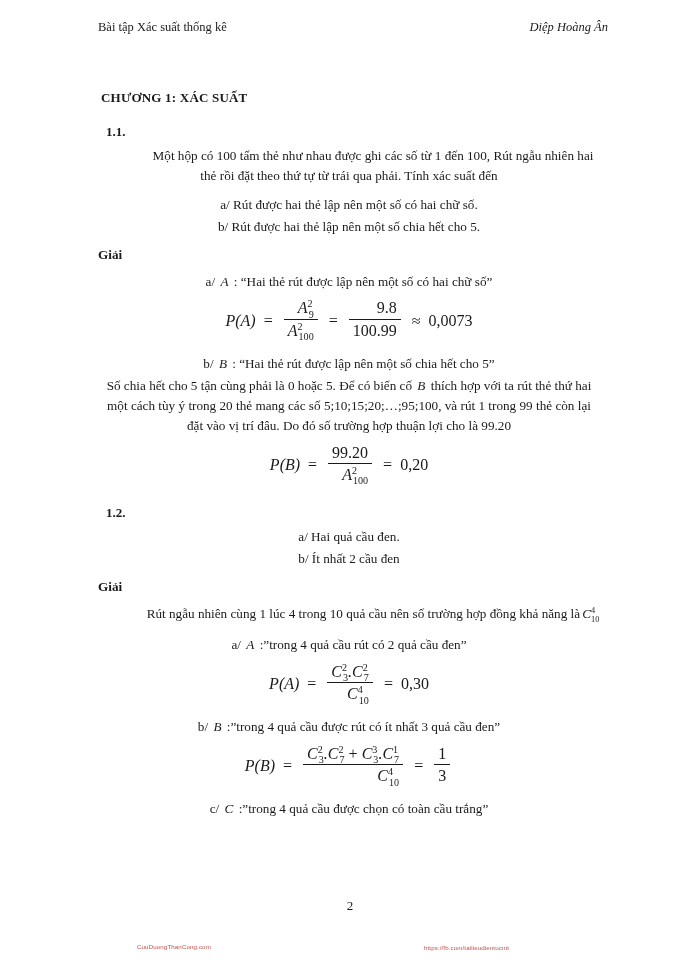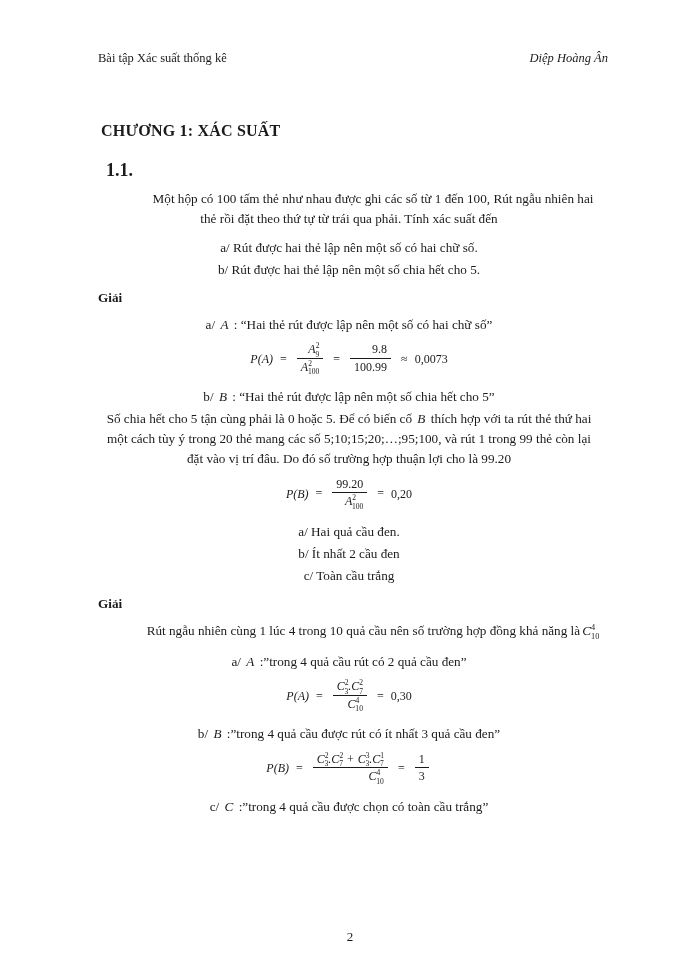--- a/index.html
+++ b/index.html
@@ -12,21 +12,20 @@
     height: 960px;
     position: relative;
     font-family: "Liberation Serif", "DejaVu Serif", serif;
     color: #1a1a1a;
     overflow: hidden;
   }
   .page {
     position: absolute;
     inset: 0;
     padding: 12px;
-    margin-top: 31px;
   }
   
   .runhead {
     position: absolute;
     top: 20px;
     left: 98px;
     right: 92px;
     display: flex;
     justify-content: space-between;
     align-items: baseline;
@@ -39,27 +38,27 @@
   .content {
     position: absolute;
     top: 88px;
     left: 98px;
     width: 502px;
     font-size: 13.2px;
     line-height: 1.52;
   }
   .chapter-title {
     font-weight: bold;
-    font-size: 16px;
+    font-size: 13px;
     letter-spacing: .2px;
     margin: 0 0 14px 3px;
   }
   .exnum {
     font-weight: bold;
-    font-size: 18px;
+    font-size: 13px;
     margin: 0 0 4px 8px;
   }
   p.para {
     margin: 0 0 2px 0;
     text-align: center;
   }
   p.para.indent { text-indent: 48px; }
   p.gap { margin-bottom: 9px; }
   .subhead {
     font-weight: bold;
@@ -70,21 +69,21 @@
     font-style: italic;
     font-family: "Liberation Serif", "DejaVu Serif", serif;
     padding: 0 2px;
   }
 
   
   .eq {
     margin: 9px 0 11px 0;
     text-align: center;
     font-style: italic;
-    font-size: 12px;
+    font-size: 16px;
     white-space: nowrap;
   }
   .eq .op { font-style: normal; padding: 0 4px; }
   .eq .num { font-style: normal; }
   .frac {
     display: inline-block;
     vertical-align: middle;
     text-align: right;
     margin: 0 3px;
     position: relative;
@@ -203,25 +202,25 @@
       <span>P</span><span>(B)</span>
       <span class="op">=</span>
       <span class="frac">
         <span class="top num">99.20</span>
         <span class="bot cmb"><span>A</span><sup>2</sup><sub>100</sub></span>
       </span>
       <span class="op">=</span>
       <span class="num">0,20</span>
     </div>
 
+    <div class="exnum" style="margin-top:16px;">1.2.</div>
 
 
     <p class="para item">a/ Hai quả cầu đen.</p>
     <p class="para item">b/ Ít nhất 2 cầu đen</p>
-    <p class="para item">c/ Toàn cầu trắng</p>
 
     <div class="subhead">Giải</div>
 
     <p class="para indent">
       <span>Rút ngẫu nhiên cùng 1 lúc 4 trong 10 quả cầu nên số trường hợp đồng khả năng là</span><span class="inlinecmb"><span>C</span><sup>4</sup><sub>10</sub></span>
     </p>
 
     <p class="para item" style="margin-top:11px;">
       <span>a/</span>
       <span class="mathvar">A</span>

